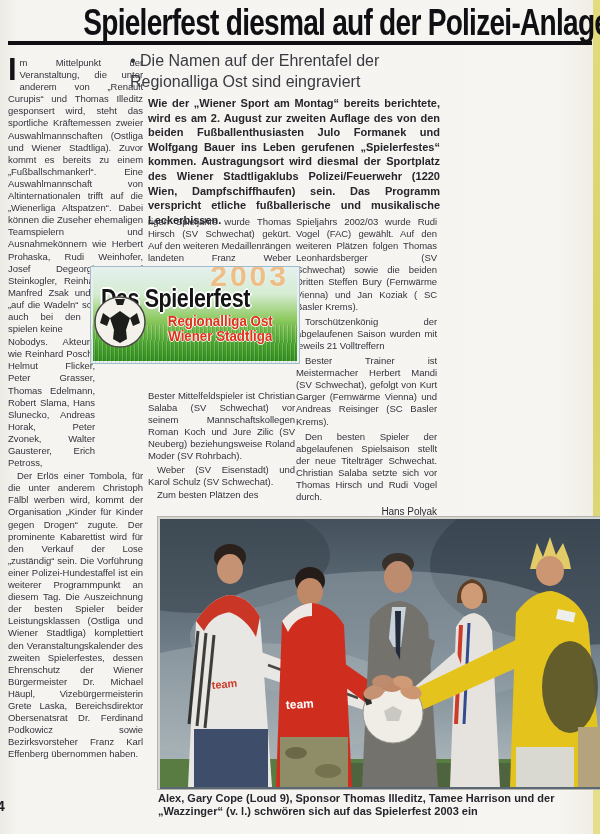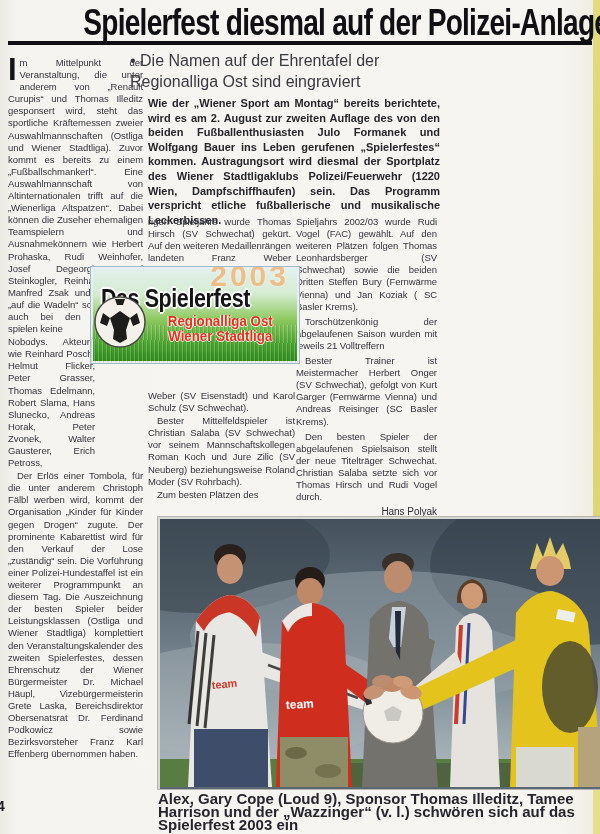--- a/index.html
+++ b/index.html
@@ -53,21 +53,21 @@
     text-shadow:-1px 0 0 rgba(255,255,255,.85),1px 0 0 rgba(255,255,255,.85),0 1px 0 rgba(255,255,255,.85);}
   #logo-red1{top:46px;}
   #logo-red2{top:61px;}
   #logo-ball{position:absolute;left:2px;top:28px;}
   
   #photo{position:absolute;left:158px;top:517px;width:440px;height:270px;z-index:5;
     border-top:2px solid #d8d6d0;border-left:2px solid #d8d6d0;
     box-shadow:0 0 0 1px #b6b4ae;background:#5a6873;}
   #photo svg{display:block;}
   #caption{position:absolute;left:158px;top:792px;width:438px;z-index:5;
-    font-size:15px;font-weight:700;line-height:13px;color:#26262e;}
+    font-size:11px;font-weight:700;line-height:13px;color:#26262e;}
   #page-number{position:absolute;left:-3px;top:798px;font-size:14px;font-weight:700;
     color:#1c1c22;z-index:6;}
 </style>
 </head>
 <body>
 
 <div id="page">
   <div class="edge-strip"></div>
 
   <div id="headline-wrap">
@@ -100,29 +100,29 @@
       <circle cx="27" cy="27" r="25" fill="#f3f1ea" stroke="#4a4a46" stroke-width="1.5"></circle>
       <polygon points="27,16 37,23 33,35 21,35 17,23" fill="#1d1d1b"></polygon>
       <polygon points="10,18 17,23 14,31 7,28" fill="#1d1d1b"></polygon>
       <polygon points="44,18 47,28 40,31 37,23" fill="#1d1d1b"></polygon>
       <polygon points="20,44 21,35 33,35 34,44 27,48" fill="#1d1d1b"></polygon>
       <polygon points="22,4 32,4 30,10 24,10" fill="#1d1d1b"></polygon>
     </svg>
   </div>
 
   <div id="col2b" class="col">
+    <p>Bester Mittelfeldspieler ist Christian Salaba (SV Schwechat) vor seinem Mannschaftskollegen Roman Koch und Jure Zilic (SV Neuberg) beziehungsweise Roland Moder (SV Rohrbach).</p>
     <p>Weber (SV Eisenstadt) und Karol Schulz (SV Schwechat).</p>
-    <p>Bester Mittelfeldspieler ist Christian Salaba (SV Schwechat) vor seinem Mannschaftskollegen Roman Koch und Jure Zilic (SV Neuberg) beziehungsweise Roland Moder (SV Rohrbach).</p>
     <p>Zum besten Plätzen des</p>
   </div>
 
   <div id="col3" class="col">
     <p>Spieljahrs 2002/03 wurde Rudi Vogel (FAC) gewählt. Auf den weiteren Plätzen folgen Thomas Leonhardsberger (SV Schwechat) sowie die beiden Dritten Steffen Bury (Fernwärme Vienna) und Jan Koziak ( SC Basler Krems).</p>
     <p>Torschützenkönig der abgelaufenen Saison wurden mit jeweils 21 Volltreffern</p>
-    <p>Bester Trainer ist Meistermacher Herbert Onger (SV Schwechat), gefolgt von Kurt Garger (Fernwärme Vienna) und Andreas Reisinger (SC Basler Krems).</p>
+    <p>Bester Trainer ist Meistermacher Herbert Mandi (SV Schwechat), gefolgt von Kurt Garger (Fernwärme Vienna) und Andreas Reisinger (SC Basler Krems).</p>
     <p>Den besten Spieler der abgelaufenen Spielsaison stellt der neue Titelträger Schwechat. Christian Salaba setzte sich vor Thomas Hirsch und Rudi Vogel durch.</p>
     <div id="byline">Hans Polyak</div>
   </div>
 
   <div id="photo">
     <svg width="440" height="268" viewBox="0 0 440 268" preserveAspectRatio="none">
       <defs>
         <linearGradient id="sky" x1="0" y1="0" x2="0" y2="1">
           <stop offset="0" stop-color="#44515d"></stop>
             <stop offset=".45" stop-color="#6b7a85"></stop>

